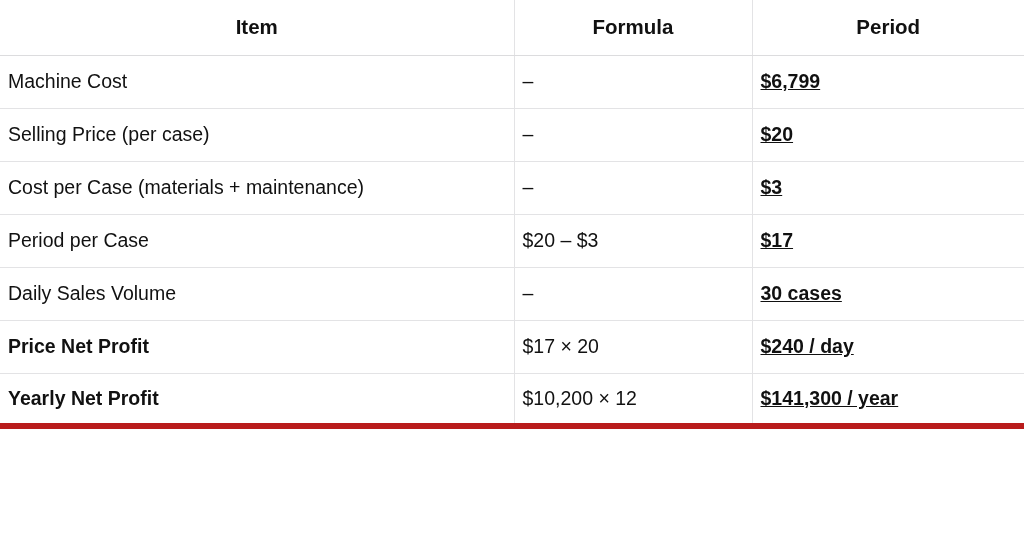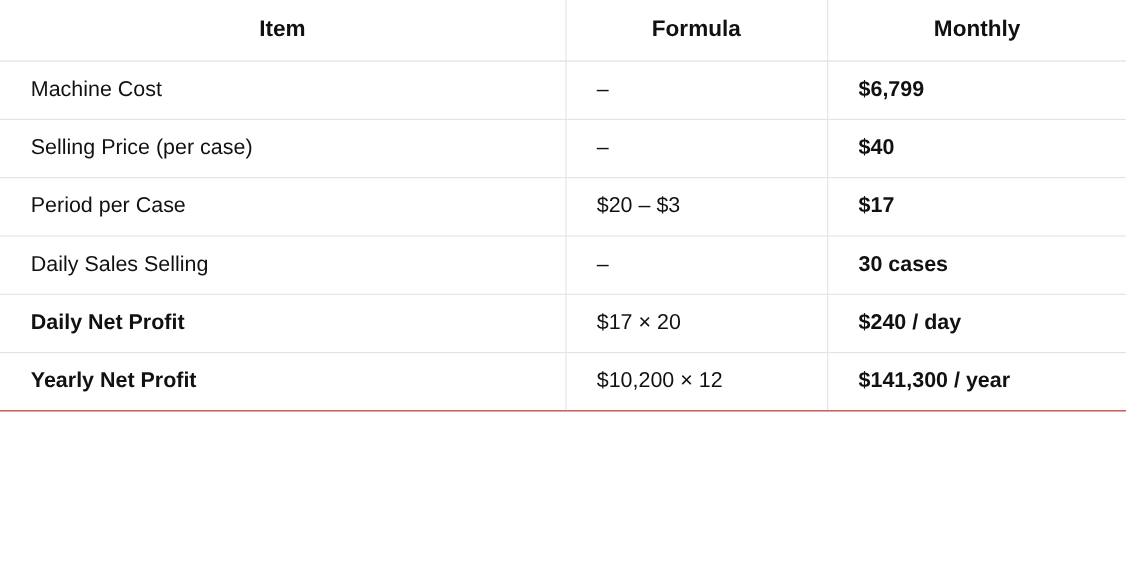--- a/index.html
+++ b/index.html
@@ -26,21 +26,21 @@
     border-collapse: collapse;
     table-layout: fixed;
   }
   table.finance-table col.c-item   { width: 514px; }
   table.finance-table col.c-form   { width: 238px; }
   table.finance-table col.c-res    { width: 272px; }
 
   table.finance-table th,
   table.finance-table td {
     border-bottom: 1px solid #e3e3e5;
-    padding: 0 28px;
+    padding: 0 8px;
     height: 53px;
     vertical-align: middle;
     font-size: 19.5px;
     line-height: 1.25;
     text-align: left;
     box-sizing: border-box;
   }
   table.finance-table thead th {
     text-align: center;
     font-weight: bold;
@@ -51,71 +51,77 @@
   table.finance-table th.col-item,
   table.finance-table td.col-item {
     border-right: 1px solid #e3e3e5;
   }
   table.finance-table th.col-formula,
   table.finance-table td.col-formula {
     border-right: 1px solid #e3e3e5;
   }
   td.col-result {
     font-weight: bold;
+    text-decoration: underline;
   }
   tr.row-emph td.col-item {
     font-weight: bold;
   }
   tr:last-child td {
-    border-bottom: 1px solid #b91c1c;
+    border-bottom: 6px solid #b91c1c;
   }
   .dash-cell {
     font-size: 19.5px;
   }
 </style>
 </head>
 <body>
 
 <div class="sheet">
   <table class="finance-table">
     <colgroup>
       <col class="c-item">
       <col class="c-form">
       <col class="c-res">
     </colgroup>
     <thead>
       <tr>
         <th class="col-item">Item</th>
         <th class="col-formula">Formula</th>
-        <th class="col-result">Monthly</th>
+        <th class="col-result">Period</th>
       </tr>
     </thead>
     <tbody>
         <tr>
           <td class="col-item">Machine Cost</td>
           <td class="col-formula dash-cell">–</td>
           <td class="col-result">$6,799</td>
         </tr>
         <tr>
           <td class="col-item">Selling Price (per case)</td>
           <td class="col-formula dash-cell">–</td>
-          <td class="col-result">$40</td>
+          <td class="col-result">$20</td>
+        </tr>
+        <tr>
+          <td class="col-item">Cost per Case (materials + maintenance)</td>
+          <td class="col-formula dash-cell">–</td>
+          <td class="col-result">$3</td>
         </tr>
         <tr>
           <td class="col-item">Period per Case</td>
           <td class="col-formula dash-cell">$20 – $3</td>
           <td class="col-result">$17</td>
         </tr>
         <tr>
-          <td class="col-item">Daily Sales Selling</td>
+          <td class="col-item">Daily Sales Volume</td>
           <td class="col-formula dash-cell">–</td>
           <td class="col-result">30 cases</td>
         </tr>
         <tr class="row-emph">
-          <td class="col-item">Daily Net Profit</td>
+          <td class="col-item">Price Net Profit</td>
           <td class="col-formula dash-cell">$17 × 20</td>
           <td class="col-result">$240 / day</td>
         </tr>
         <tr class="row-emph">
           <td class="col-item">Yearly Net Profit</td>
           <td class="col-formula dash-cell">$10,200 × 12</td>
           <td class="col-result">$141,300 / year</td>
         </tr>
       </tbody>
   </table>

